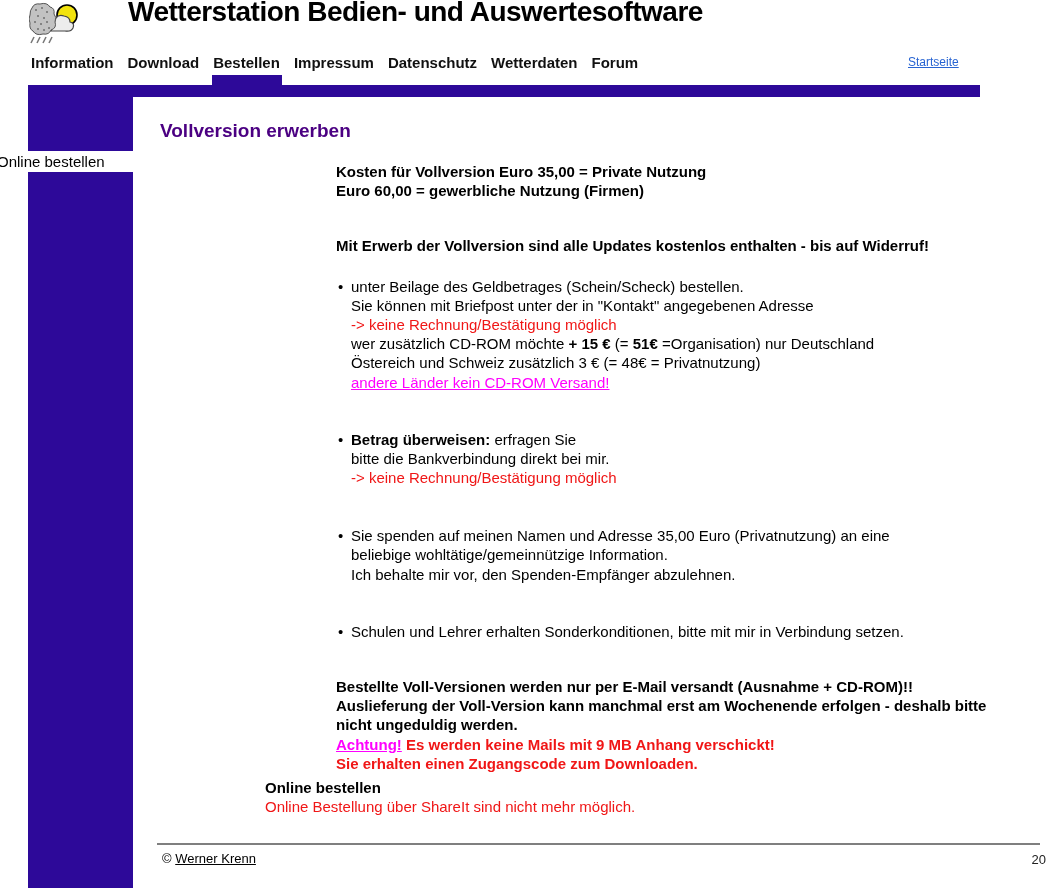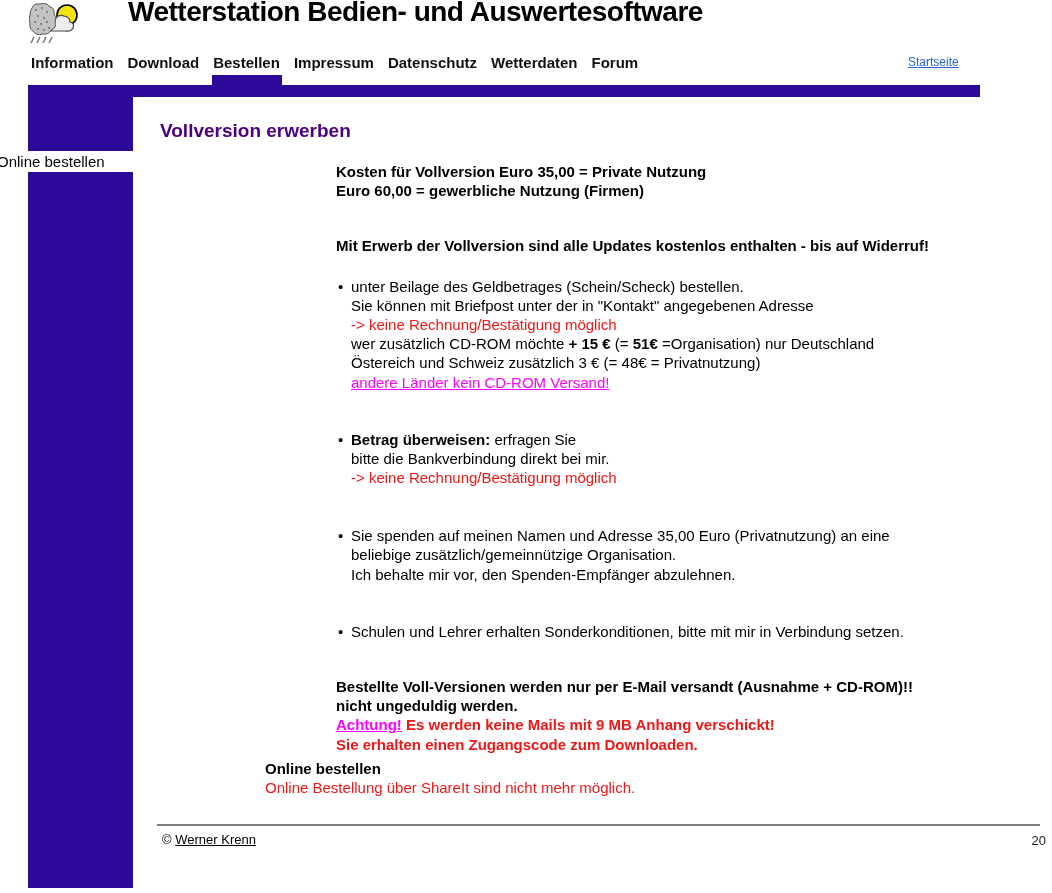--- a/index.html
+++ b/index.html
@@ -128,32 +128,33 @@
           <div class="bullet-text" data-name="bullet-text">
             <div class="line" data-name="text-line"><span class="b">Betrag überweisen:</span><span> erfragen Sie</span></div>
             <div class="line" data-name="text-line"><span>bitte die Bankverbindung direkt bei mir.</span></div>
             <div class="line" data-name="text-line"><span class="red">-&gt; keine Rechnung/Bestätigung möglich</span></div>
           </div>
         </div>
         <div class="block bullet" data-name="donation" style="margin-top: 39px;">
           <span class="dot" data-name="bullet-marker-icon">•</span>
           <div class="bullet-text" data-name="bullet-text">
             <div class="line" data-name="text-line"><span>Sie spenden auf meinen Namen und Adresse 35,00 Euro (Privatnutzung) an eine</span></div>
-            <div class="line" data-name="text-line"><span>beliebige zusätzlich/gemeinnützige Organisation.</span></div>
+            <div class="line" data-name="text-line"><span>beliebige wohltätige/gemeinnützige Information.</span></div>
             <div class="line" data-name="text-line"><span>Ich behalte mir vor, den Spenden-Empfänger abzulehnen.</span></div>
           </div>
         </div>
         <div class="block bullet" data-name="schools" style="margin-top: 38px;">
           <span class="dot" data-name="bullet-marker-icon">•</span>
           <div class="bullet-text" data-name="bullet-text">
             <div class="line" data-name="text-line"><span>Schulen und Lehrer erhalten Sonderkonditionen, bitte mit mir in Verbindung setzen.</span></div>
           </div>
         </div>
         <div class="block" data-name="delivery-notice" style="margin-top: 36px;">
           <div class="line" data-name="text-line"><span class="b">Bestellte Voll-Versionen werden nur per E-Mail versandt (Ausnahme + CD-ROM)!!</span></div>
+          <div class="line" data-name="text-line"><span class="b">Auslieferung der Voll-Version kann manchmal erst am Wochenende erfolgen - deshalb bitte</span></div>
           <div class="line" data-name="text-line"><span class="b">nicht ungeduldig werden.</span></div>
           <div class="line" data-name="text-line"><span class="b magenta">Achtung!</span><span class="b red"> Es werden keine Mails mit 9 MB Anhang verschickt!</span></div>
           <div class="line" data-name="text-line"><span class="b red">Sie erhalten einen Zugangscode zum Downloaden.</span></div>
         </div>
         <div class="block" data-name="online-order-info" style="margin-top: 5px;">
           <div class="line" data-name="text-line"><span class="b">Online bestellen</span></div>
           <div class="line" data-name="text-line"><span class="red">Online Bestellung über ShareIt sind nicht mehr möglich.</span></div>
         </div>
       </div>
     <div class="footer-rule" data-name="footer-divider"></div>

